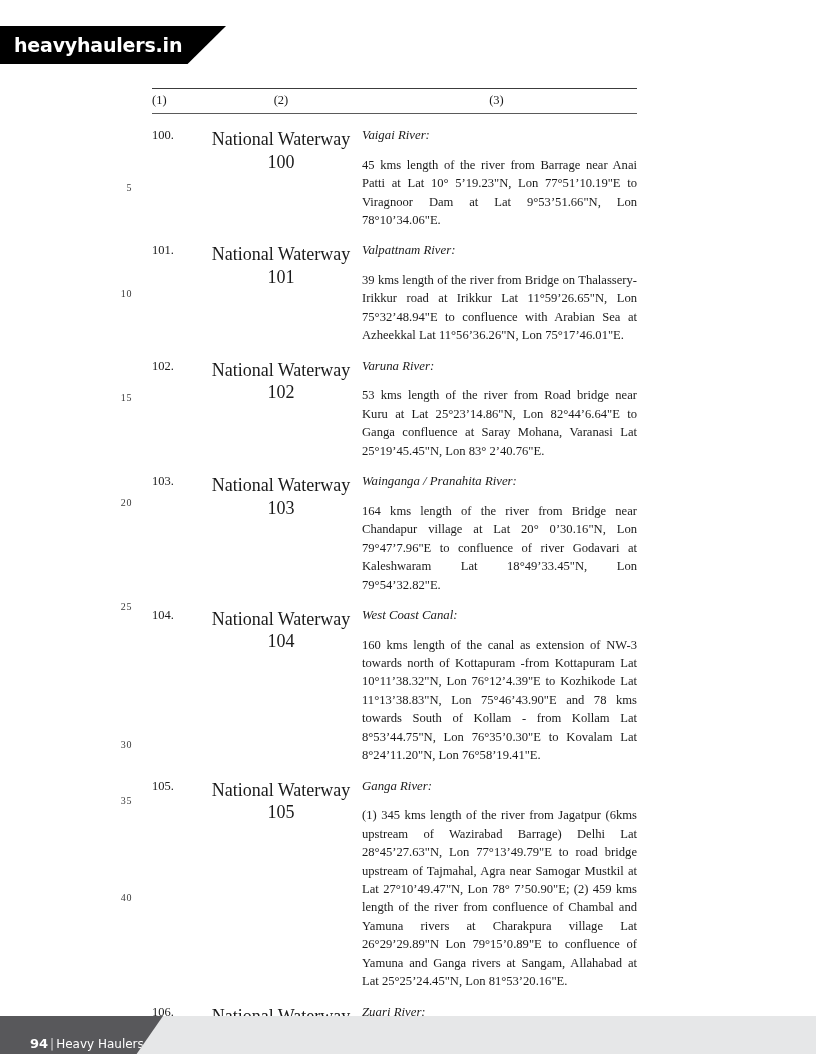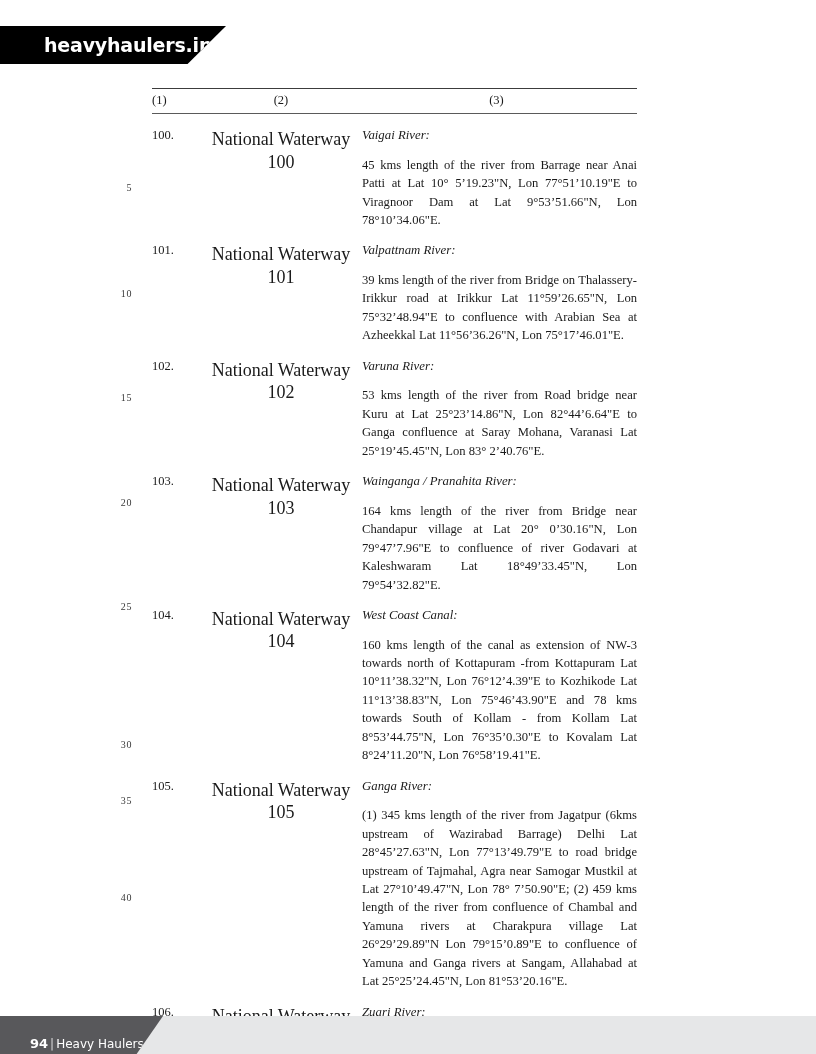--- a/index.html
+++ b/index.html
@@ -32,21 +32,21 @@
     clip-path: polygon(0 0, 100% 0, 83% 100%, 0 100%);
     display: flex;
     align-items: center;
   }
   .site-banner-text {
     font-family: "DejaVu Sans", sans-serif;
     font-weight: bold;
     font-size: 19px;
     letter-spacing: -0.2px;
     color: #ffffff;
-    padding-left: 44px;
+    padding-left: 14px;
   }
 
   
   .gutter {
     position: absolute;
     left: 0;
     top: 0;
     width: 150px;
     height: 1054px;
   }

